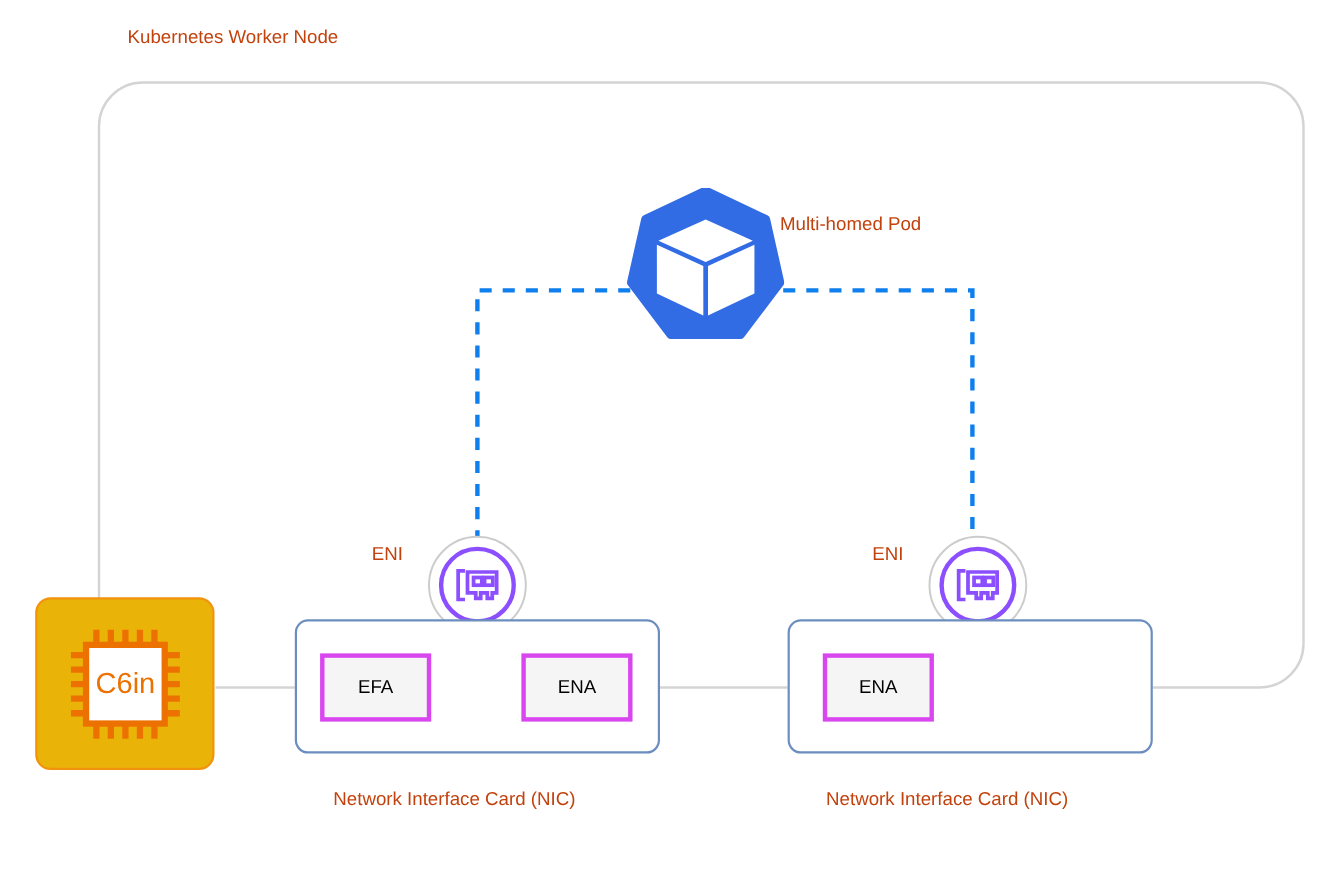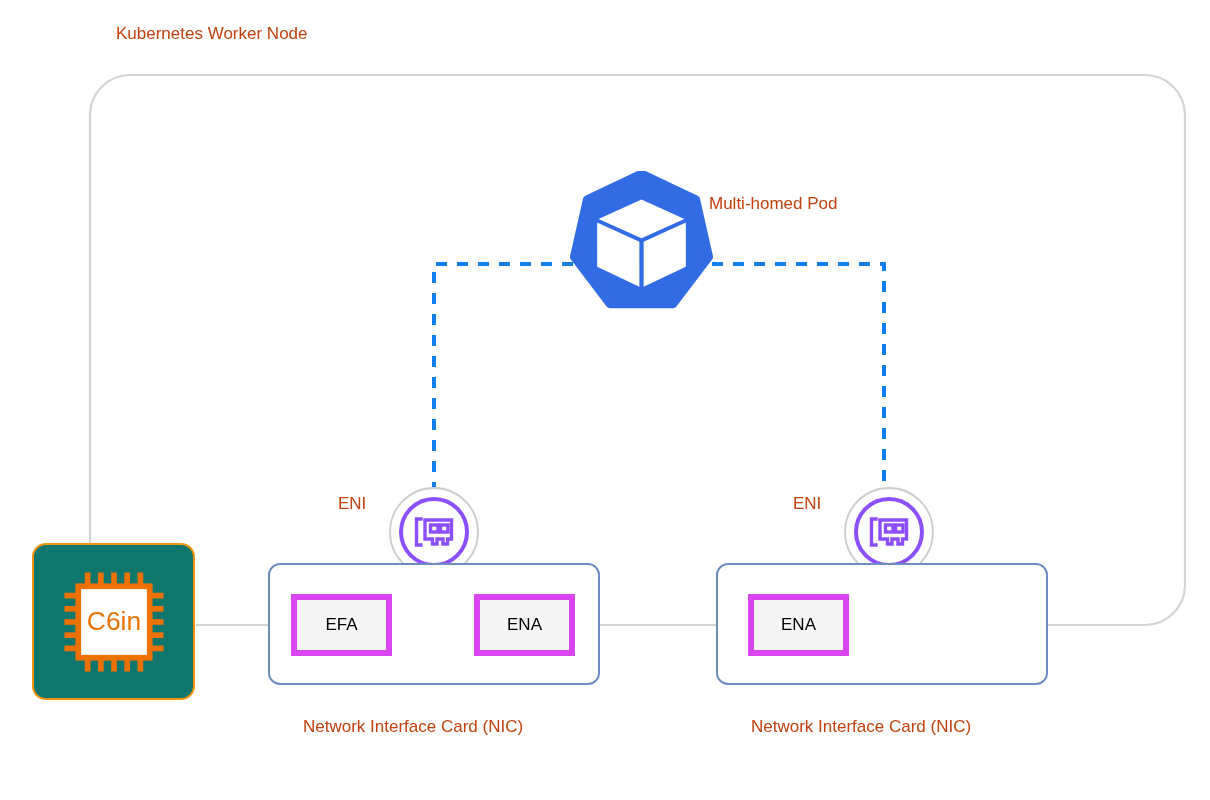--- a/index.html
+++ b/index.html
@@ -48,21 +48,21 @@
     border: 2px solid #6c8ebf;
     border-radius: 12px;
     background: #ffffff;
     box-sizing: border-box;
   }
   #nic-box-1 { left: 268px; top: 563px; width: 332px; height: 122px; }
   #nic-box-2 { left: 716px; top: 563px; width: 332px; height: 122px; }
 
   .sub-box {
     position: absolute;
-    border: 6px solid #d946ef;
+    border: 4px solid #d946ef;
     background: #f5f5f5;
     box-sizing: border-box;
     display: flex;
     align-items: center;
     justify-content: center;
     color: #000000;
     font-size: 17px;
     font-family: "Liberation Sans", sans-serif;
   }
   #efa-box-1 { left: 291px; top: 594px; width: 101px; height: 62px; }
@@ -70,21 +70,21 @@
   #ena-box-2 { left: 748px; top: 594px; width: 101px; height: 62px; }
 
   #cpu-box {
     position: absolute;
     left: 32px;
     top: 543px;
     width: 163px;
     height: 157px;
     border: 2px solid #f2930d;
     border-radius: 14px;
-    background: #0f766e;
+    background: #eab308;
     box-sizing: border-box;
   }
   #cpu-icon {
     position: absolute;
     left: 50%;
     top: 50%;
     transform: translate(-50%, -50%);
     width: 110px;
     height: 110px;
   }

